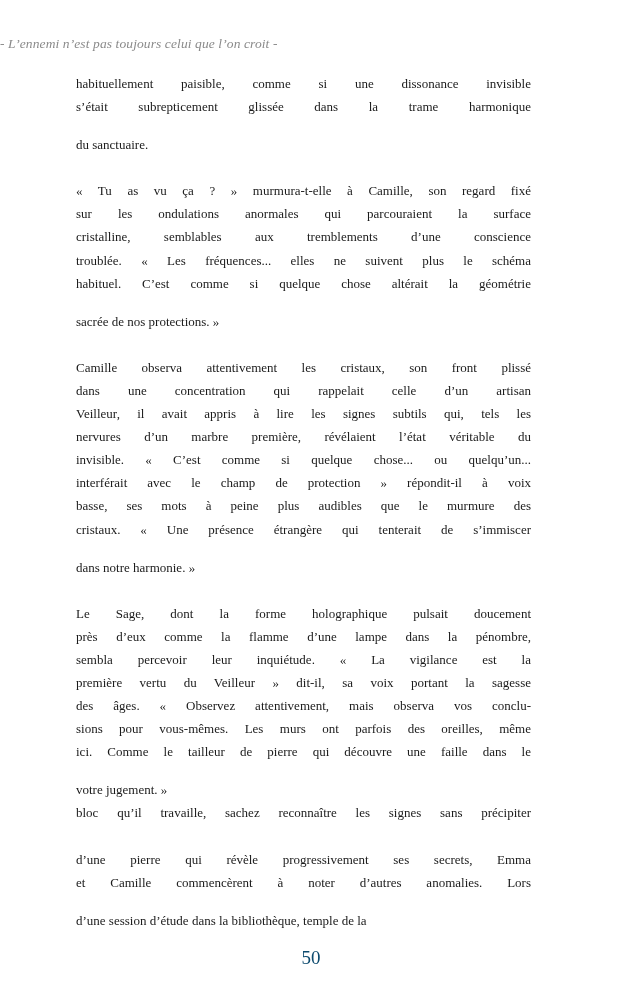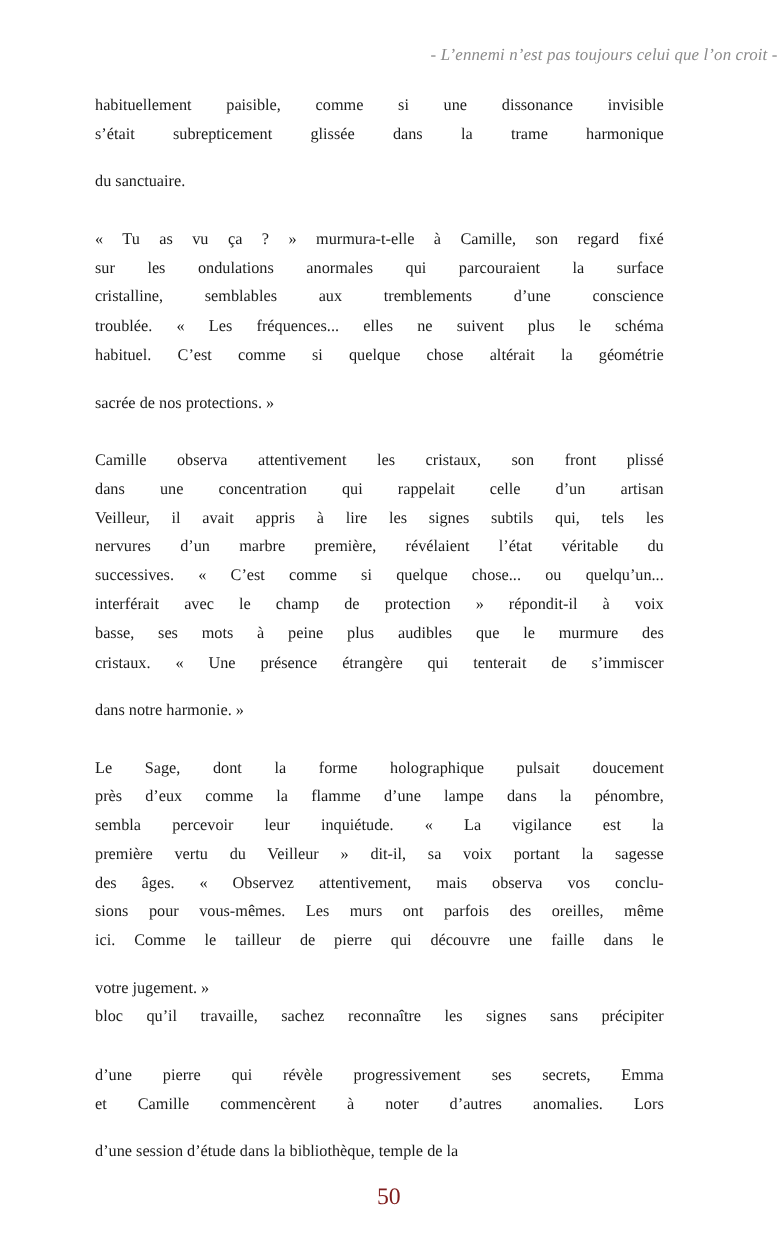--- a/index.html
+++ b/index.html
@@ -1,29 +1,29 @@
 <!DOCTYPE html>
 <html><head>
 <meta charset="utf-8">
 <style>
   html, body { margin: 0; padding: 0; background: #ffffff; }
   body { width: 622px; height: 1000px; position: relative; overflow: hidden;
          font-family: "Liberation Serif", "DejaVu Serif", serif; color: #1a1a1a; }
-  .running-head { position: absolute; top: 36px; left: 0; width: 622px; text-align: right;
+  .running-head { position: absolute; top: 36px; left: 0; width: 622px; text-align: left;
          font-style: italic; font-size: 13.5px; color: #8a8a8a; letter-spacing: 0.1px; }
   .text-block { position: absolute; left: 76px; width: 455px; top: 72px; }
   .para { margin: 0 0 23px 0; }
   .line { display: block; font-size: 13px; line-height: 23.1px; height: 23.1px;
           text-align: justify; text-align-last: justify; white-space: nowrap; overflow: visible; }
   .line.last { text-align-last: left; }
   .line-inner { display: block; width: 455px; text-align: justify; text-align-last: justify; white-space: normal; }
   .line.last .line-inner { text-align-last: left; margin-top: 15px; }
   .it { }
   .page-number { position: absolute; top: 947px; left: 0; width: 622px; text-align: center;
-                 font-size: 19px; color: #7f1d1d; }
+                 font-size: 19px; color: #0c4a6e; }
 </style>
 </head>
 <body>
 
 <div class="running-head">- L’ennemi n’est pas toujours celui que l’on croit -</div>
 
 <div class="text-block" id="text-block">
     <div class="para">
       <div class="line">
         <span class="line-inner"><span class="rm">habituellement paisible, comme si une dissonance invisible</span></span>
@@ -62,21 +62,21 @@
       <div class="line">
         <span class="line-inner"><span class="rm">dans une concentration qui rappelait celle d’un artisan</span></span>
       </div>
       <div class="line">
         <span class="line-inner"><span class="rm">Veilleur, il avait appris à lire les signes subtils qui, tels les</span></span>
       </div>
       <div class="line">
         <span class="line-inner"><span class="rm">nervures d’un marbre première, révélaient l’état véritable du</span></span>
       </div>
       <div class="line">
-        <span class="line-inner"><span class="rm">successives. </span><span class="it">« C’est comme si quelque chose... ou quelqu’un...</span></span>
+        <span class="line-inner"><span class="rm">invisible. </span><span class="it">« C’est comme si quelque chose... ou quelqu’un...</span></span>
       </div>
       <div class="line">
         <span class="line-inner"><span class="it">interférait avec le champ de protection </span><span class="rm">» répondit-il à voix</span></span>
       </div>
       <div class="line">
         <span class="line-inner"><span class="rm">basse, ses mots à peine plus audibles que le murmure des</span></span>
       </div>
       <div class="line">
         <span class="line-inner"><span class="rm">cristaux. </span><span class="it">« Une présence étrangère qui tenterait de s’immiscer</span></span>
       </div>

